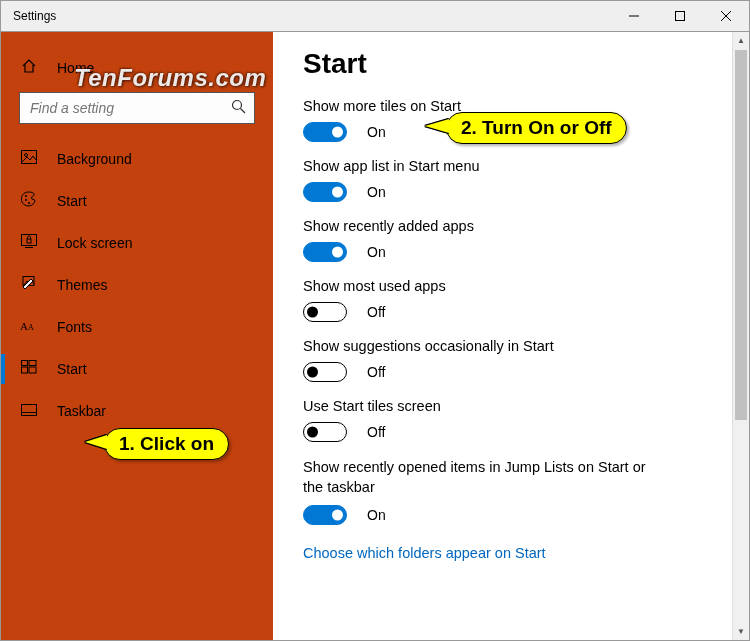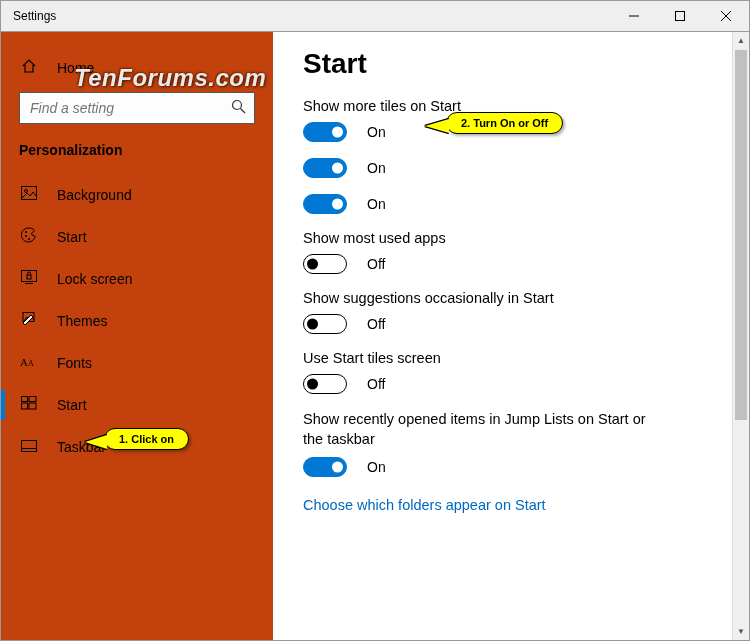--- a/index.html
+++ b/index.html
@@ -214,21 +214,21 @@
     height: 370px;
     background: #c0c0c0;
     border-radius: 0;
   }
   .callout {
     position: absolute;
     background: #ffff00;
     border: 1.5px solid #000;
     border-radius: 18px;
     padding: 4px 14px;
-    font-size: 11px;
+    font-size: 19px;
     font-weight: 700;
     color: #000;
     white-space: nowrap;
     z-index: 10;
     box-shadow: 2px 2px 3px rgba(0,0,0,0.3);
   }
   .callout::before {
     content: '';
     position: absolute;
     border-style: solid;
@@ -300,21 +300,20 @@
     </div>
     <div class="searchbox">
       <input placeholder="Find a setting" style="">
       <span class="sicon">
         <svg width="15" height="15" viewBox="0 0 15 15">
             <circle cx="6" cy="6" r="4.5" fill="none" stroke="#333" stroke-width="1.2"></circle>
             <line x1="9.5" y1="9.5" x2="14" y2="14" stroke="#333" stroke-width="1.2"></line>
           </svg>
       </span>
     </div>
-    <div class="category">Personalization</div>
     <div class="nav">
       <div class="navitem">
         <span class="icon">
           <svg width="16" height="14" viewBox="0 0 16 14">
               <rect x="0.5" y="0.5" width="15" height="13" fill="none" stroke="#000"></rect>
               <circle cx="5" cy="5" r="1.5" fill="none" stroke="#000"></circle>
               <path d="M1 12 L6 7 L9 10 L12 6 L15 10" fill="none" stroke="#000"></path>
             </svg>
         </span>
         <span class="label">Background</span>
@@ -388,27 +387,29 @@
 
     <div class="setting">
       <div class="slabel">Show more tiles on Start</div>
       <div class="trow">
         <div class="toggle on"></div>
         <span class="tstate">On</span>
       </div>
     </div>
 
     <div class="setting">
+      <div class="slabel">Show app list in Start menu</div>
       <div class="trow">
         <div class="toggle on"></div>
         <span class="tstate">On</span>
       </div>
     </div>
 
     <div class="setting">
+      <div class="slabel">Show recently added apps</div>
       <div class="trow">
         <div class="toggle on"></div>
         <span class="tstate">On</span>
       </div>
     </div>
 
     <div class="setting">
       <div class="slabel">Show most used apps</div>
       <div class="trow">
         <div class="toggle off"></div>

